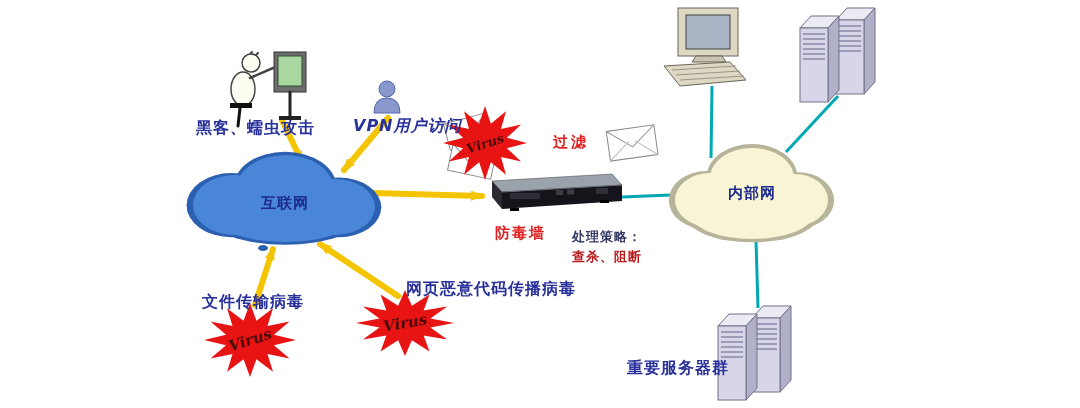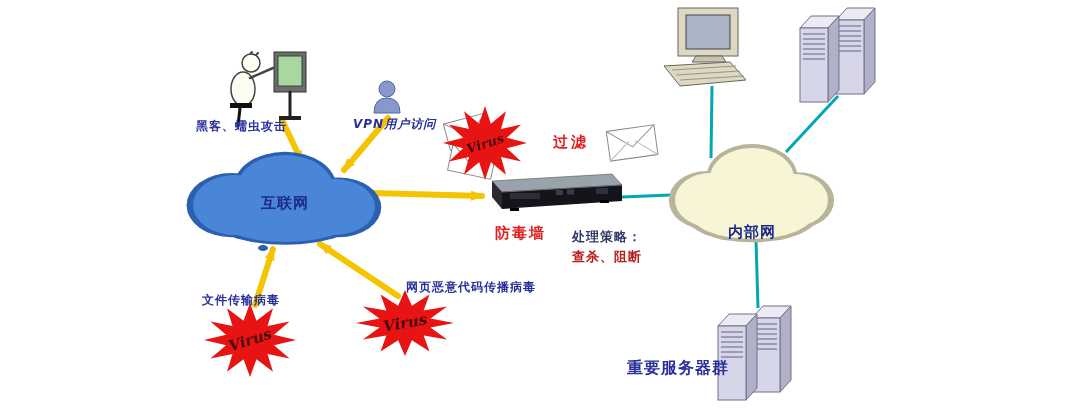--- a/index.html
+++ b/index.html
@@ -3,21 +3,21 @@
 <meta charset="utf-8">
 <style>
   html,body{margin:0;padding:0;background:#ffffff;}
   #stage{
     position:relative;width:1080px;height:408px;background:#ffffff;overflow:hidden;
     font-family:"DejaVu Sans","Liberation Sans",sans-serif;
   }
   #connector-layer{position:absolute;left:0;top:0;width:1080px;height:408px;z-index:1;}
   .label{
     position:absolute;z-index:4;font-weight:bold;color:#28309a;
-    font-size:12px;white-space:nowrap;letter-spacing:1px;
+    font-size:16px;white-space:nowrap;letter-spacing:1px;
   }
   .label.big{font-size:15px;text-align:center;}
   .label.red{color:#e02020;}
   .label.teal{color:#b91c1c;}
   .starburst{
     position:absolute;z-index:3;background:#e81414;
     display:flex;align-items:center;justify-content:center;
     clip-path:polygon(50% 0%,57% 24%,75% 7%,69% 31%,93% 25%,76% 43%,100% 50%,
       76% 57%,93% 75%,69% 69%,75% 93%,57% 76%,50% 100%,43% 76%,25% 93%,31% 69%,
       7% 75%,24% 57%,0% 50%,24% 43%,7% 25%,31% 31%,25% 7%,43% 24%);
@@ -224,21 +224,21 @@
   <div class="label big" style="left:238px;top:194px;width:94px;text-align:center;color:#1c2a8c;">互联网</div>
 
   <div class="label big red" style="left:553px;top:133px;letter-spacing:3px;">过滤</div>
 
   <div class="label big red" style="left:495px;top:224px;letter-spacing:2px;">防毒墙</div>
 
   <div class="label" style="left:572px;top:228px;font-size:13px;color:#333a66;">处理策略：</div>
 
   <div class="label teal" style="left:572px;top:248px;font-size:13px;">查杀、阻断</div>
 
-  <div class="label big" style="left:704px;top:184px;width:96px;text-align:center;color:#1c2a8c;margin-top:39px;">内部网</div>
+  <div class="label big" style="left:704px;top:184px;width:96px;text-align:center;color:#1c2a8c;">内部网</div>
 
   <div class="label" style="left:202px;top:292px;">文件传输病毒</div>
 
   <div class="label" style="left:366px;top:279px;padding-left:40px;">网页恶意代码传播病毒</div>
 
   <div class="label" style="left:627px;top:358px;font-size:16px;">重要服务器群</div>
 
 </div>
 
 </body></html>

